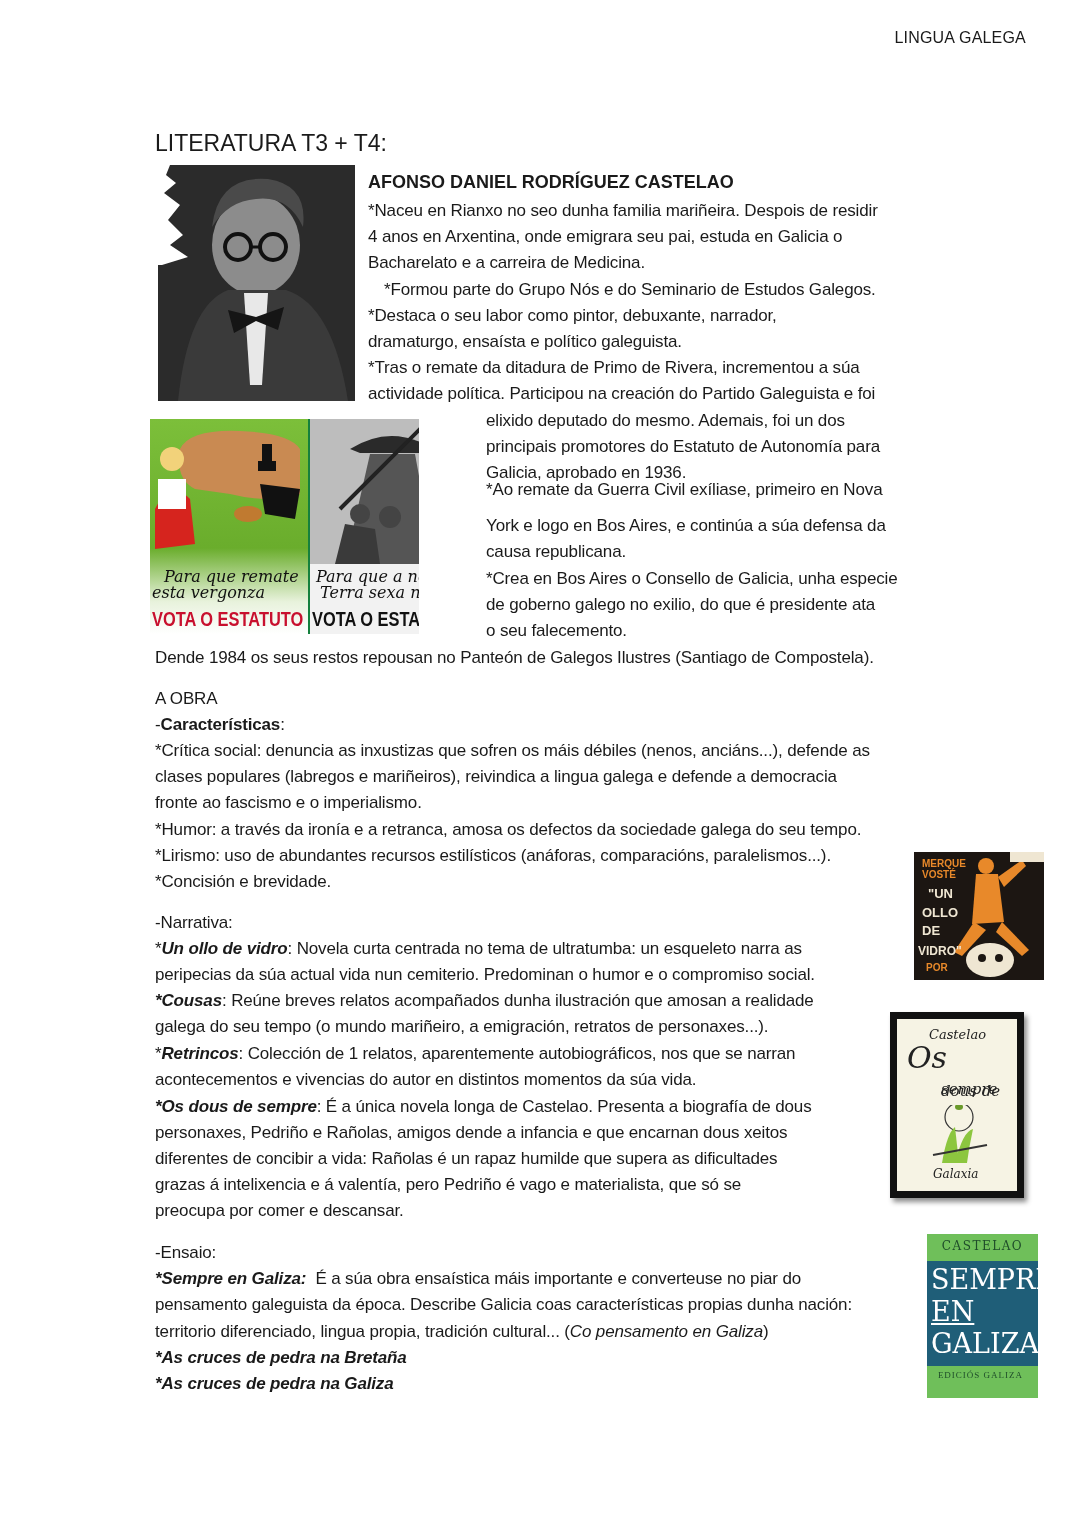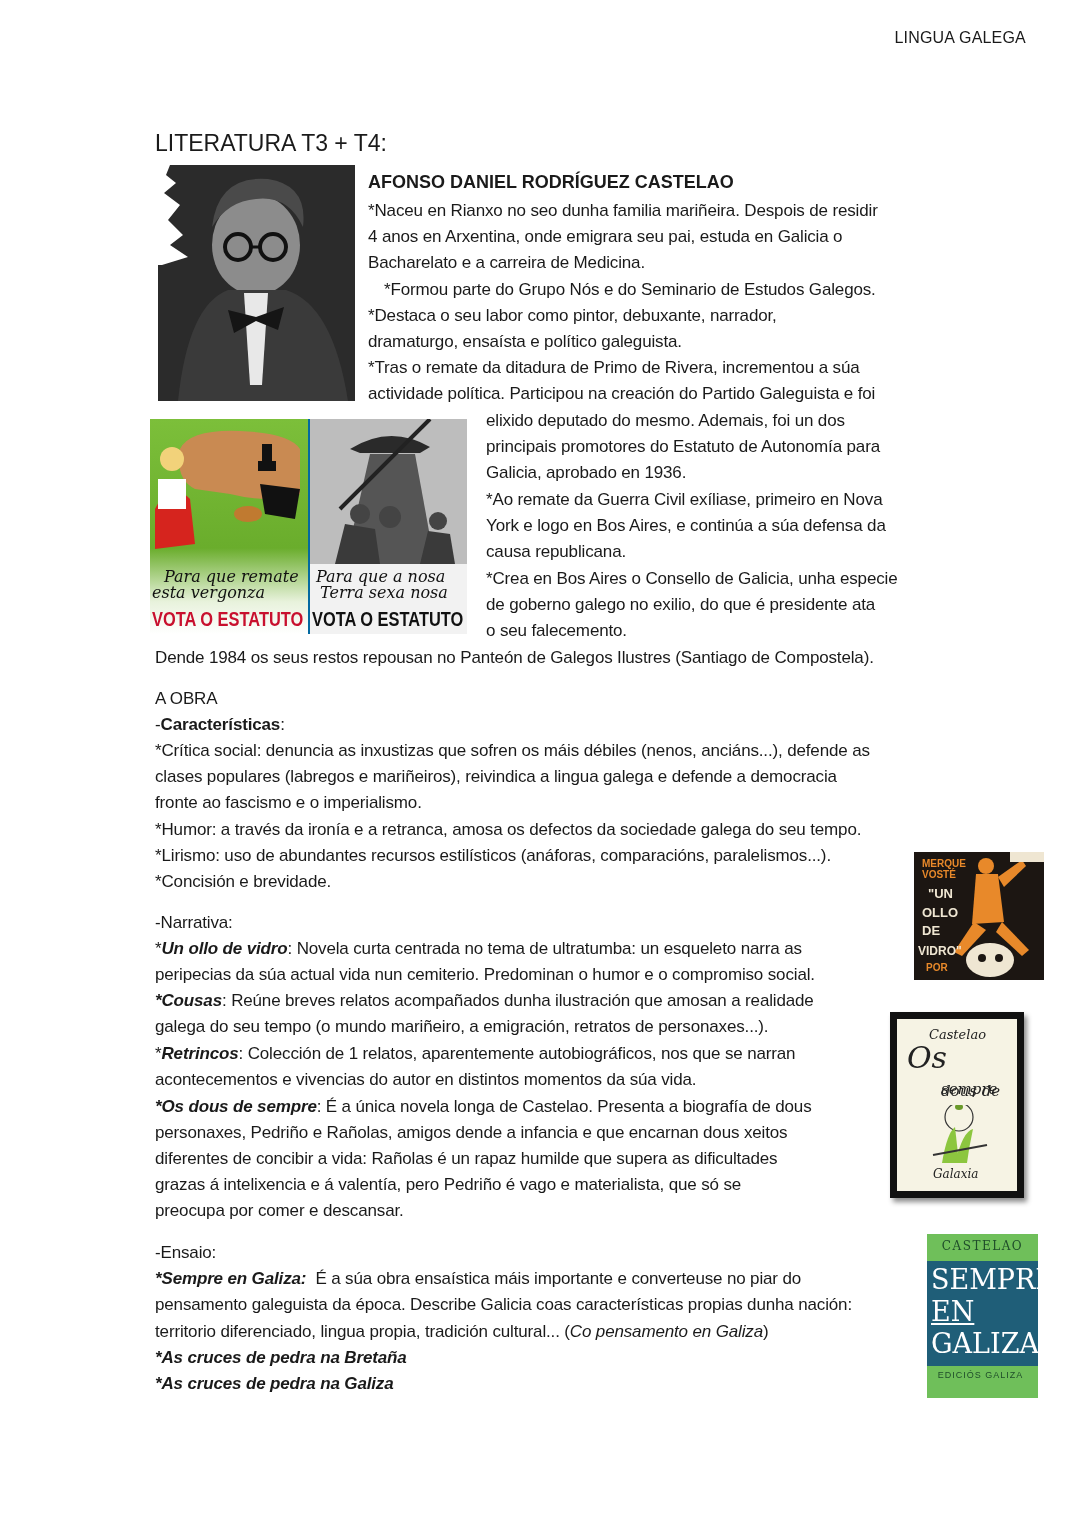--- a/index.html
+++ b/index.html
@@ -12,21 +12,21 @@
   .t { position:absolute; font-size:17px; line-height:26px; white-space:nowrap; letter-spacing:-0.15px; }
   .header-right { position:absolute; top:29px; right:54px; font-size:16px; letter-spacing:0.2px; }
   .section-title { position:absolute; left:155px; top:130px; font-size:23px; }
   .name-title { position:absolute; left:368px; top:172px; font-size:18px; font-weight:bold; }
   b, .b { font-weight:bold; }
   i { font-style:italic; }
 
   
   .img { position:absolute; overflow:hidden; }
   .portrait { left:158px; top:165px; width:197px; height:236px; background:#2a2a2a; }
-  .posters { left:150px; top:419px; width:317px; height:215px; background:#0369a1; }
+  .posters { left:150px; top:419px; width:269px; height:215px; background:#15803d; }
   .poster-left { position:absolute; left:0; top:0; width:158px; height:215px;
     background:linear-gradient(180deg,#7cbf3a 0%,#6aad2c 60%,#e8f2dc 85%,#ffffff 100%); }
   .poster-right { position:absolute; left:160px; top:0; width:157px; height:215px; background:#f2f2f2; }
   .poster-right .art { position:absolute; left:0; top:0; width:157px; height:145px;
     background:linear-gradient(180deg,#b8b8b8,#8a8a8a); }
   .poster-cap { position:absolute; font-family:"DejaVu Serif", serif; font-style:italic; font-size:16px; line-height:16px; white-space:nowrap; color:#111; }
   .poster-vote { position:absolute; font-family:"Liberation Sans", sans-serif; font-weight:bold; font-size:20px; line-height:20px; white-space:nowrap; transform:scaleX(0.82); transform-origin:left top; }
 
   .cover-ollo { left:914px; top:852px; width:130px; height:128px; background:#1a1410; }
   .cover-dous { left:890px; top:1012px; width:134px; height:186px; background:#111; box-shadow:3px 4px 5px rgba(0,0,0,0.45); }
@@ -63,21 +63,21 @@
   <div class="t" style="left:368px; top:224px;">4 anos en Arxentina, onde emigrara seu pai, estuda en Galicia o</div>
   <div class="t" style="left:368px; top:250px;">Bacharelato e a carreira de Medicina.</div>
   <div class="t" style="left:384px; top:277px;">*Formou parte do Grupo Nós e do Seminario de Estudos Galegos.</div>
   <div class="t" style="left:368px; top:303px;">*Destaca o seu labor como pintor, debuxante, narrador,</div>
   <div class="t" style="left:368px; top:329px;">dramaturgo, ensaísta e político galeguista.</div>
   <div class="t" style="left:368px; top:355px;">*Tras o remate da ditadura de Primo de Rivera, incrementou a súa</div>
   <div class="t" style="left:368px; top:381px;">actividade política. Participou na creación do Partido Galeguista e foi</div>
   <div class="t" style="left:486px; top:408px;">elixido deputado do mesmo. Ademais, foi un dos</div>
   <div class="t" style="left:486px; top:434px;">principais promotores do Estatuto de Autonomía para</div>
   <div class="t" style="left:486px; top:460px;">Galicia, aprobado en 1936.</div>
-  <div class="t" style="left:486px; top:487px;">*Ao remate da Guerra Civil exíliase, primeiro en Nova</div>
+  <div class="t" style="left:486px; top:477px;">*Ao remate da Guerra Civil exíliase, primeiro en Nova</div>
   <div class="t" style="left:486px; top:513px;">York e logo en Bos Aires, e continúa a súa defensa da</div>
   <div class="t" style="left:486px; top:539px;">causa republicana.</div>
   <div class="t" style="left:486px; top:566px;">*Crea en Bos Aires o Consello de Galicia, unha especie</div>
   <div class="t" style="left:486px; top:592px;">de goberno galego no exilio, do que é presidente ata</div>
   <div class="t" style="left:486px; top:618px;">o seu falecemento.</div>
   <div class="t" style="left:155px; top:645px;">Dende 1984 os seus restos repousan no Panteón de Galegos Ilustres (Santiago de Compostela).</div>
 
   <div class="img posters">
     <div class="poster-left">
       <svg width="158" height="150" viewBox="0 0 158 150" style="position:absolute;left:0;top:0;">
@@ -186,16 +186,16 @@
   <div class="t" style="left:155px; top:1345px;"><b><i>*As cruces de pedra na Bretaña</i></b></div>
   <div class="t" style="left:155px; top:1371px;"><b><i>*As cruces de pedra na Galiza</i></b></div>
 
   <div class="img cover-sempre">
     <div style="position:absolute;left:0;top:5px;width:111px;text-align:center;font-family:'DejaVu Serif',serif;font-size:12px;letter-spacing:1.5px;color:#1f4d2a;">CASTELAO</div>
     <div class="blue">
       <div style="position:absolute;left:4px;top:4px;font-family:'DejaVu Serif',serif;font-size:27px;line-height:30px;color:#ffffff;">SEMPRE</div>
       <div style="position:absolute;left:4px;top:36px;font-family:'DejaVu Serif',serif;font-size:27px;line-height:30px;color:#ffffff;text-decoration:underline;">EN</div>
       <div style="position:absolute;left:4px;top:68px;font-family:'DejaVu Serif',serif;font-size:27px;line-height:30px;color:#ffffff;">GALIZA</div>
     </div>
-    <div style="position:absolute;left:0;top:136px;width:107px;text-align:center;font-family:Liberation Sans, sans-serif;font-size:9px;letter-spacing:1px;color:#1f4d2a;">EDICIÓS GALIZA</div>
+    <div style="position:absolute;left:0;top:136px;width:107px;text-align:center;font-family:Liberation Serif, serif;font-size:9px;letter-spacing:1px;color:#1f4d2a;">EDICIÓS GALIZA</div>
   </div>
 
 </div>
 
 </body></html>

